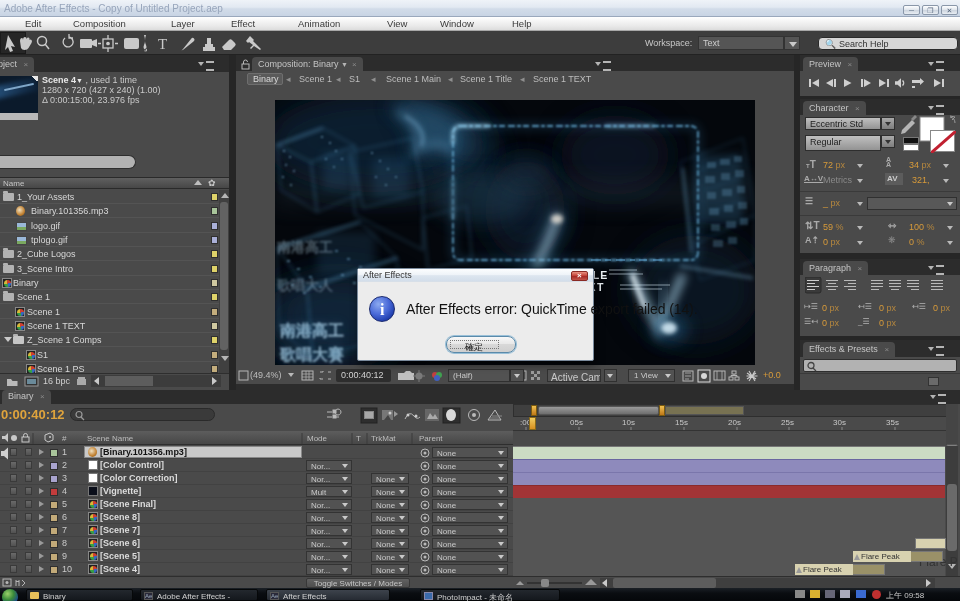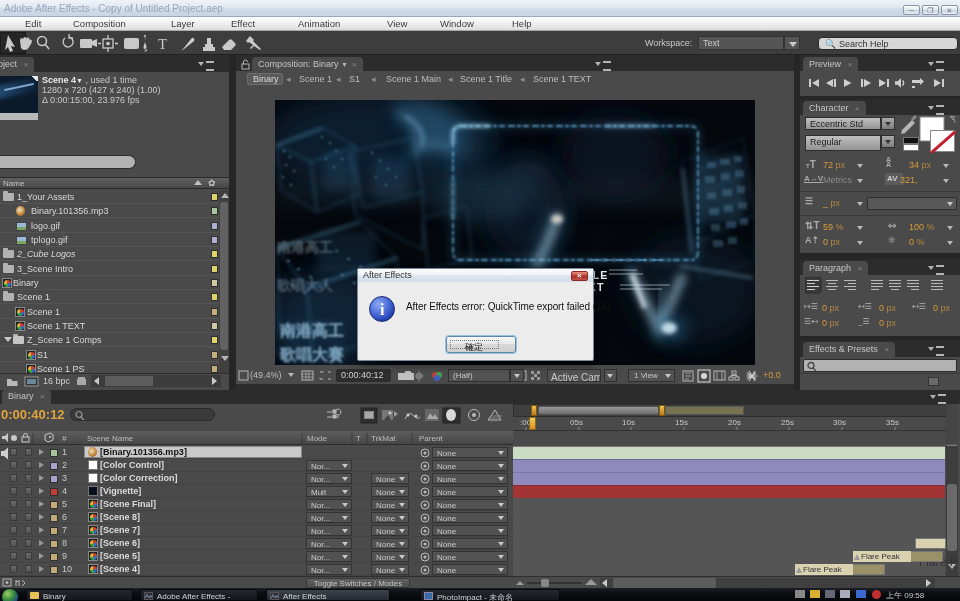--- a/index.html
+++ b/index.html
@@ -196,21 +196,21 @@
           <span class="rn" style="left:31px;">tplogo.gif</span>
           <span class="chip v"></span>
         </div>
     <div class="prow" style="top:29px;">
           <span class="iimg" style="left:16px;"></span>
           <span class="rn" style="left:31px;">logo.gif</span>
           <span class="chip v"></span>
         </div>
     <div class="prow" style="top:57px;">
           <span class="ifolder" style="left:3px;"></span>
-          <span class="rn" style="left:17px;font-style:italic;">2_Cube Logos</span>
+          <span class="rn" style="left:17px;">2_Cube Logos</span>
           <span class="chip y"></span>
         </div>
     <div class="prow" style="top:72px;">
           <span class="ifolder" style="left:3px;"></span>
           <span class="rn" style="left:17px;">3_Scene Intro</span>
           <span class="chip y"></span>
         </div>
     <div class="prow" style="top:86px;">
           <span class="icomp" style="left:2px;"></span>
           <span class="rn" style="left:13px;">Binary</span>
@@ -572,21 +572,21 @@
   <span class="abs" style="left:57px; top:65px; border-left:3.5px solid transparent; border-right:3.5px solid transparent; border-top:4.5px solid #b9b9b9;"></span>
   <div class="rtext" style="left:86px; top:58px; color:#aaa; font-size:7px; font-weight:bold; line-height:5px;">A<br>A</div>
   <div class="rtext orange" style="left:109px; top:61px;">34<span style="opacity:.75;"> px</span></div>
   <span class="abs" style="left:143px; top:65px; border-left:3.5px solid transparent; border-right:3.5px solid transparent; border-top:4.5px solid #b9b9b9;"></span>
 
   <div class="rtext" style="left:4px; top:75px; color:#aaa; font-size:8px; font-weight:bold;text-decoration:underline;">A↔V</div>
   <div class="rtext" style="left:23px; top:76px; color:#8a8a8a;">Metrics</div>
   <span class="abs" style="left:57px; top:80px; border-left:3.5px solid transparent; border-right:3.5px solid transparent; border-top:4.5px solid #b9b9b9;"></span>
   <div class="abs" style="left:85px; top:74px; width:18px; height:12px; background:#5c5c5c;"></div>
   <div class="rtext" style="left:87px; top:75px; color:#ccc; font-size:8px; font-weight:bold;">AV</div>
-  <div class="rtext orange" style="left:100px; top:76px;">321,</div>
+  <div class="rtext orange" style="left:112px; top:76px;">321,</div>
   <span class="abs" style="left:143px; top:80px; border-left:3.5px solid transparent; border-right:3.5px solid transparent; border-top:4.5px solid #b9b9b9;"></span>
   <div class="abs" style="left:0px; top:92px; width:160px; height:1px; background:#3a3a3a;"></div>
 
   <div class="rtext" style="left:5px; top:97px; color:#aaa; font-weight:bold; font-size:9px;">☰</div>
   <div class="rtext orange" style="left:23px; top:99px;">_<span style="opacity:.75;"> px</span></div>
   <span class="abs" style="left:57px; top:103px; border-left:3.5px solid transparent; border-right:3.5px solid transparent; border-top:4.5px solid #b9b9b9;"></span>
   <div class="ddd" style="left:67px; top:98px; width:90px; height:13px; background:#585858;">
         <span style="position:absolute; left:79px; top:4px; border-left:3.5px solid transparent; border-right:3.5px solid transparent; border-top:4.5px solid #c9c9c9;"></span>
       </div>
   <div class="abs" style="left:0px; top:116px; width:160px; height:1px; background:#3a3a3a;"></div>
@@ -986,22 +986,22 @@
     <div class="abs" style="left:213px; top:2px; width:17px; height:10px; border-radius:2px;
       background:linear-gradient(#e89080,#c4443a 45%,#a52622 50%,#c0544a); border:1px solid #8a2a24;">
       <span style="position:absolute; left:5px; top:-1px; color:#fff; font-size:8px; font-weight:bold;">×</span>
     </div>
   </div>
   <div class="abs" style="left:11px; top:27px; width:26px; height:26px; border-radius:50%;
     background:radial-gradient(circle at 35% 30%, #8caaf0, #4a6ad8 45%, #1a38a8 80%, #102880);
     border:1px solid #1a2a70;">
     <span style="position:absolute; left:10px; top:4px; color:#fff; font-size:16px; font-weight:bold; font-family:'Liberation Serif',serif;">i</span>
   </div>
-  <span style="position:absolute; left:48px; top:32px; font-size:10px; color:#111; white-space:nowrap; letter-spacing:-0.1px;">After Effects error: QuickTime export failed (14).</span>
-  <div class="abs" style="left:88px; top:67px; width:70px; height:17px; border:1px solid #5a8aaa; border-radius:3px;
+  <span style="position:absolute; left:48px; top:32px; font-size:14px; color:#111; white-space:nowrap; letter-spacing:-0.1px;">After Effects error: QuickTime export failed (14).</span>
+  <div class="abs" style="left:88px; top:67px; width:70px; height:17px; border:1px solid #5a8aaa; border-radius:8px;
     background:linear-gradient(#f8f8f8,#e8e8e8 45%,#d8d8d8 50%,#cfcfcf); box-shadow:0 0 0 1px #9ac0d8;">
     <div class="abs" style="left:3px; top:3px; width:49px; height:9px; border:1px dotted #777;"></div>
     <span style="position:absolute; left:18px; top:3.5px; font-size:9px; color:#111;">確定</span>
   </div>
 </div>
 
 <div class="abs" id="taskbarwrap" style="left:0; top:588px; width:960px; height:13px; background:linear-gradient(#1b2026,#0a0d11 40%,#05070a); overflow:hidden;">
   <div class="abs" style="left:2px; top:1px; width:16px; height:16px; border-radius:50%;
     background:radial-gradient(circle at 35% 30%, #9ad06a, #3a8a3a 40%, #1a4a8a 75%, #0a2a5a);"></div>
   <div class="task" style="left:26px; width:107px;">

